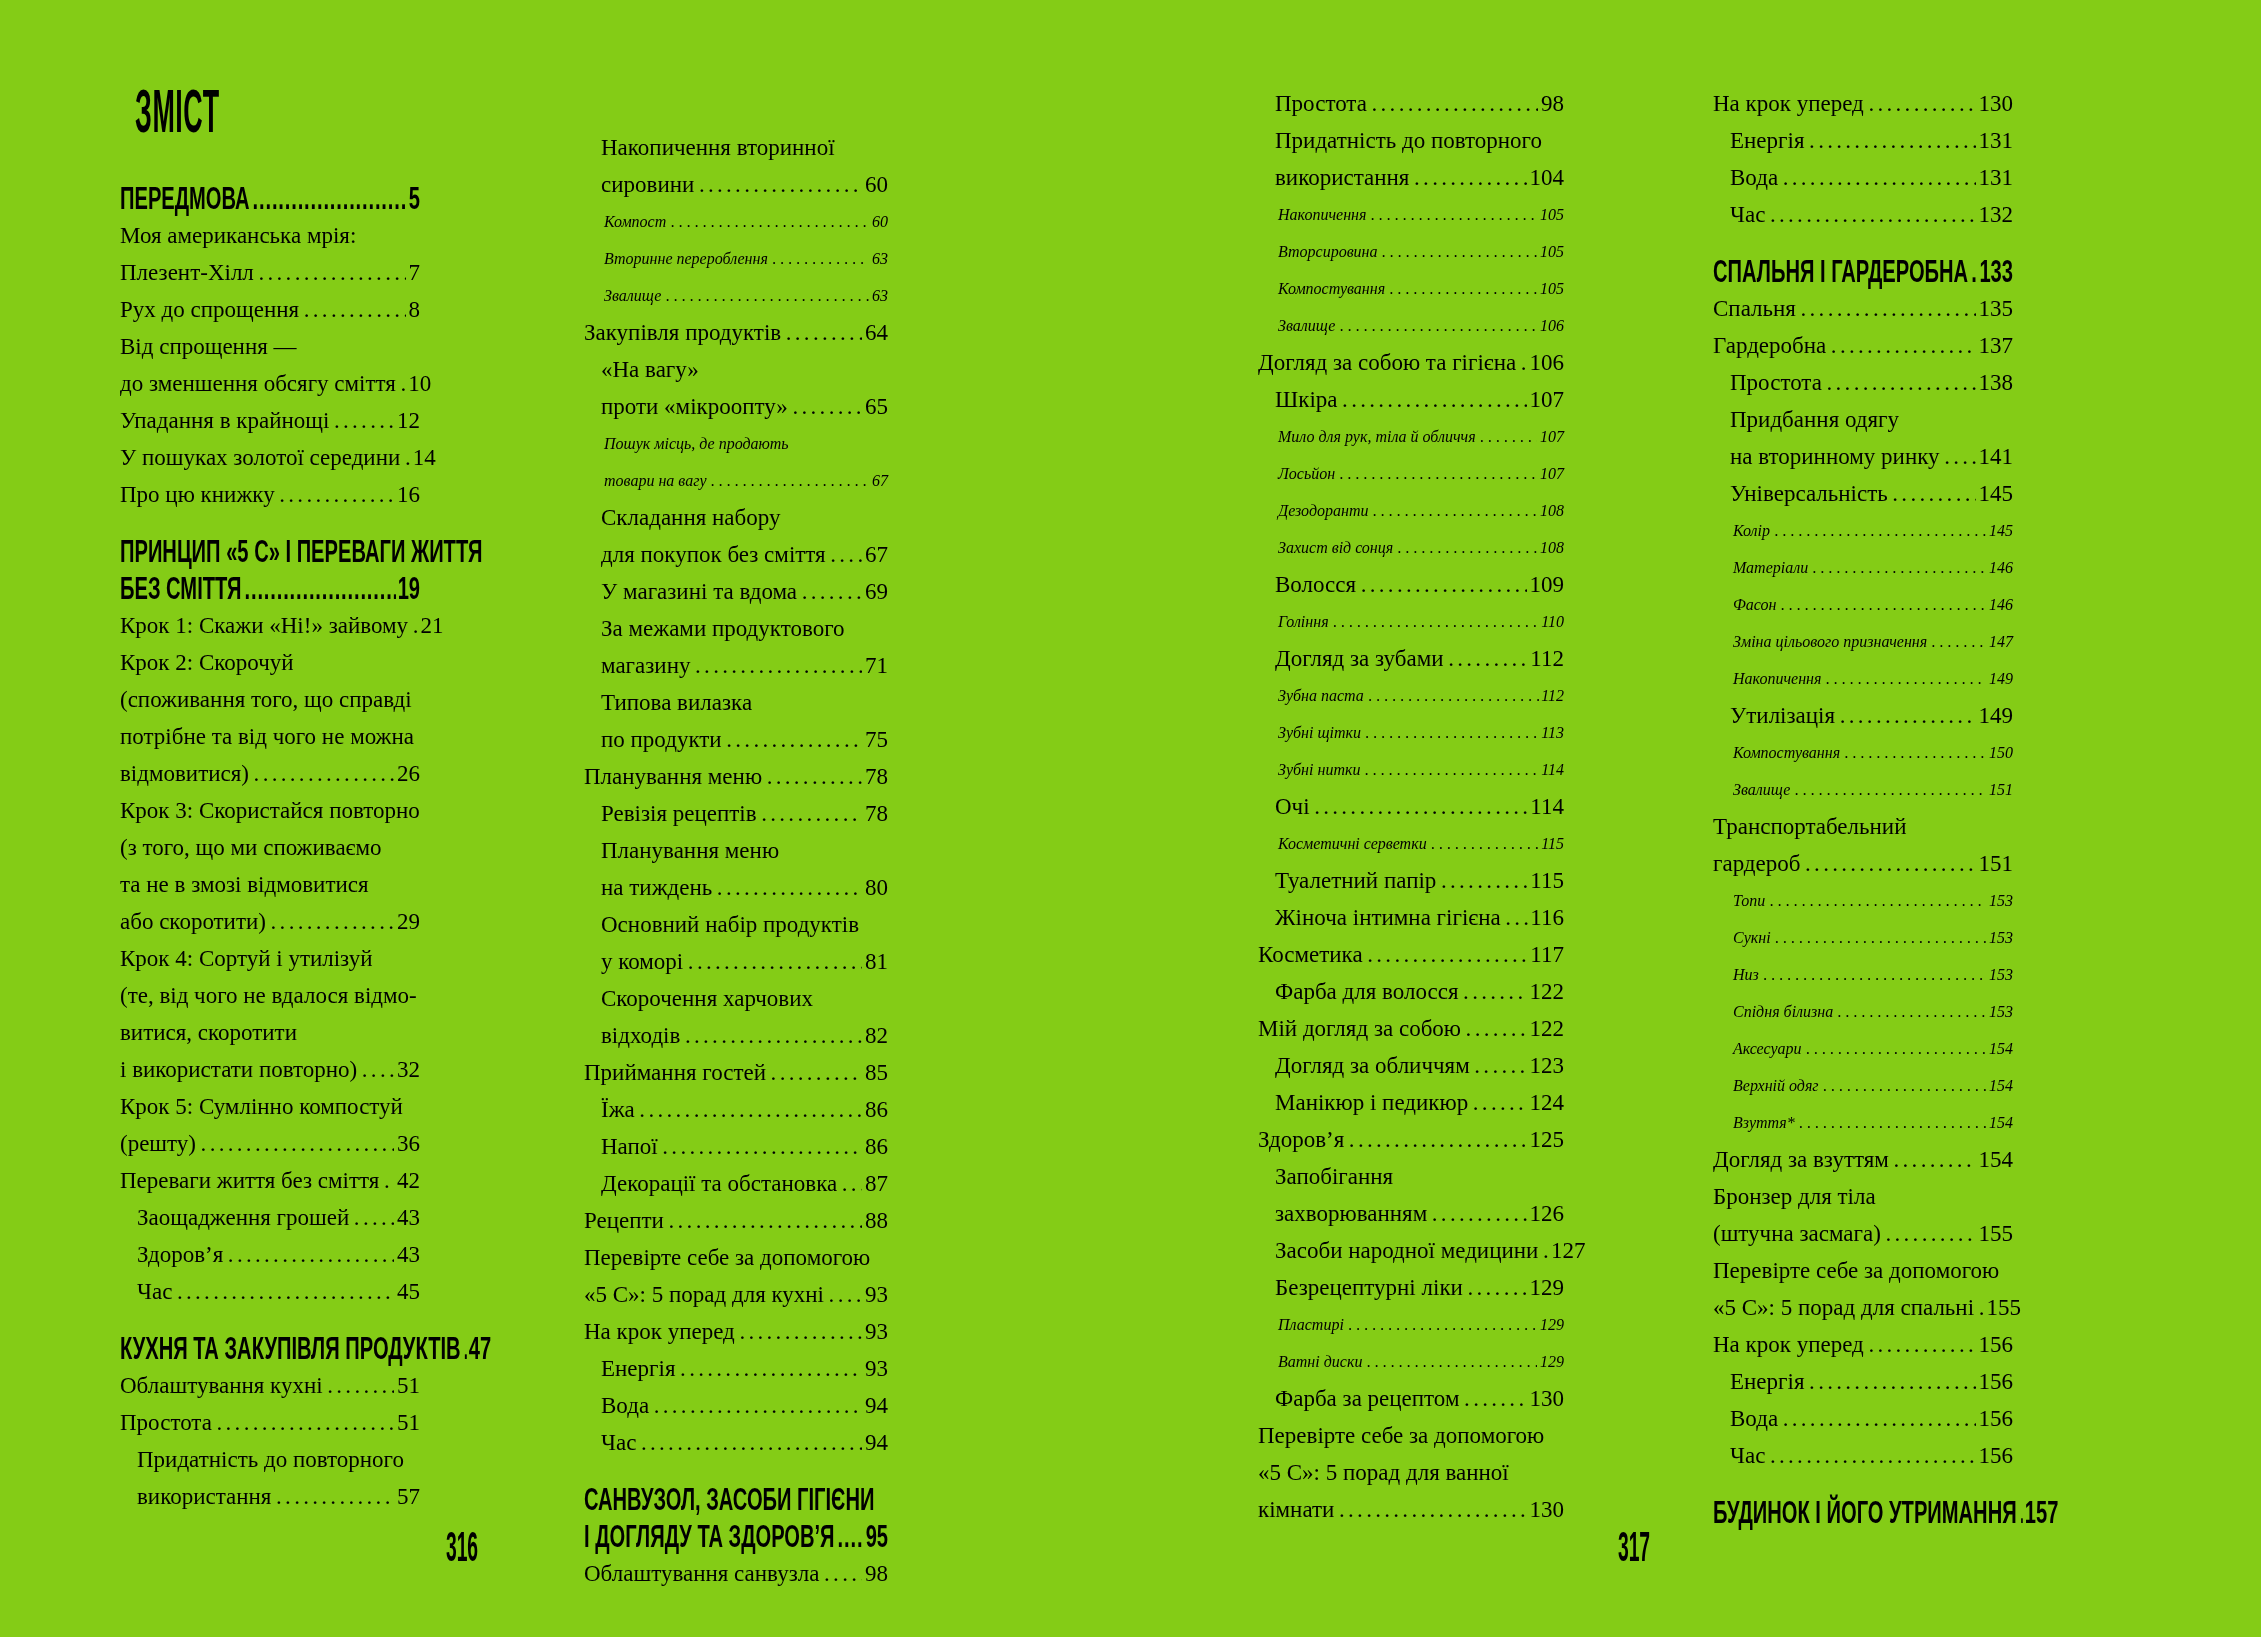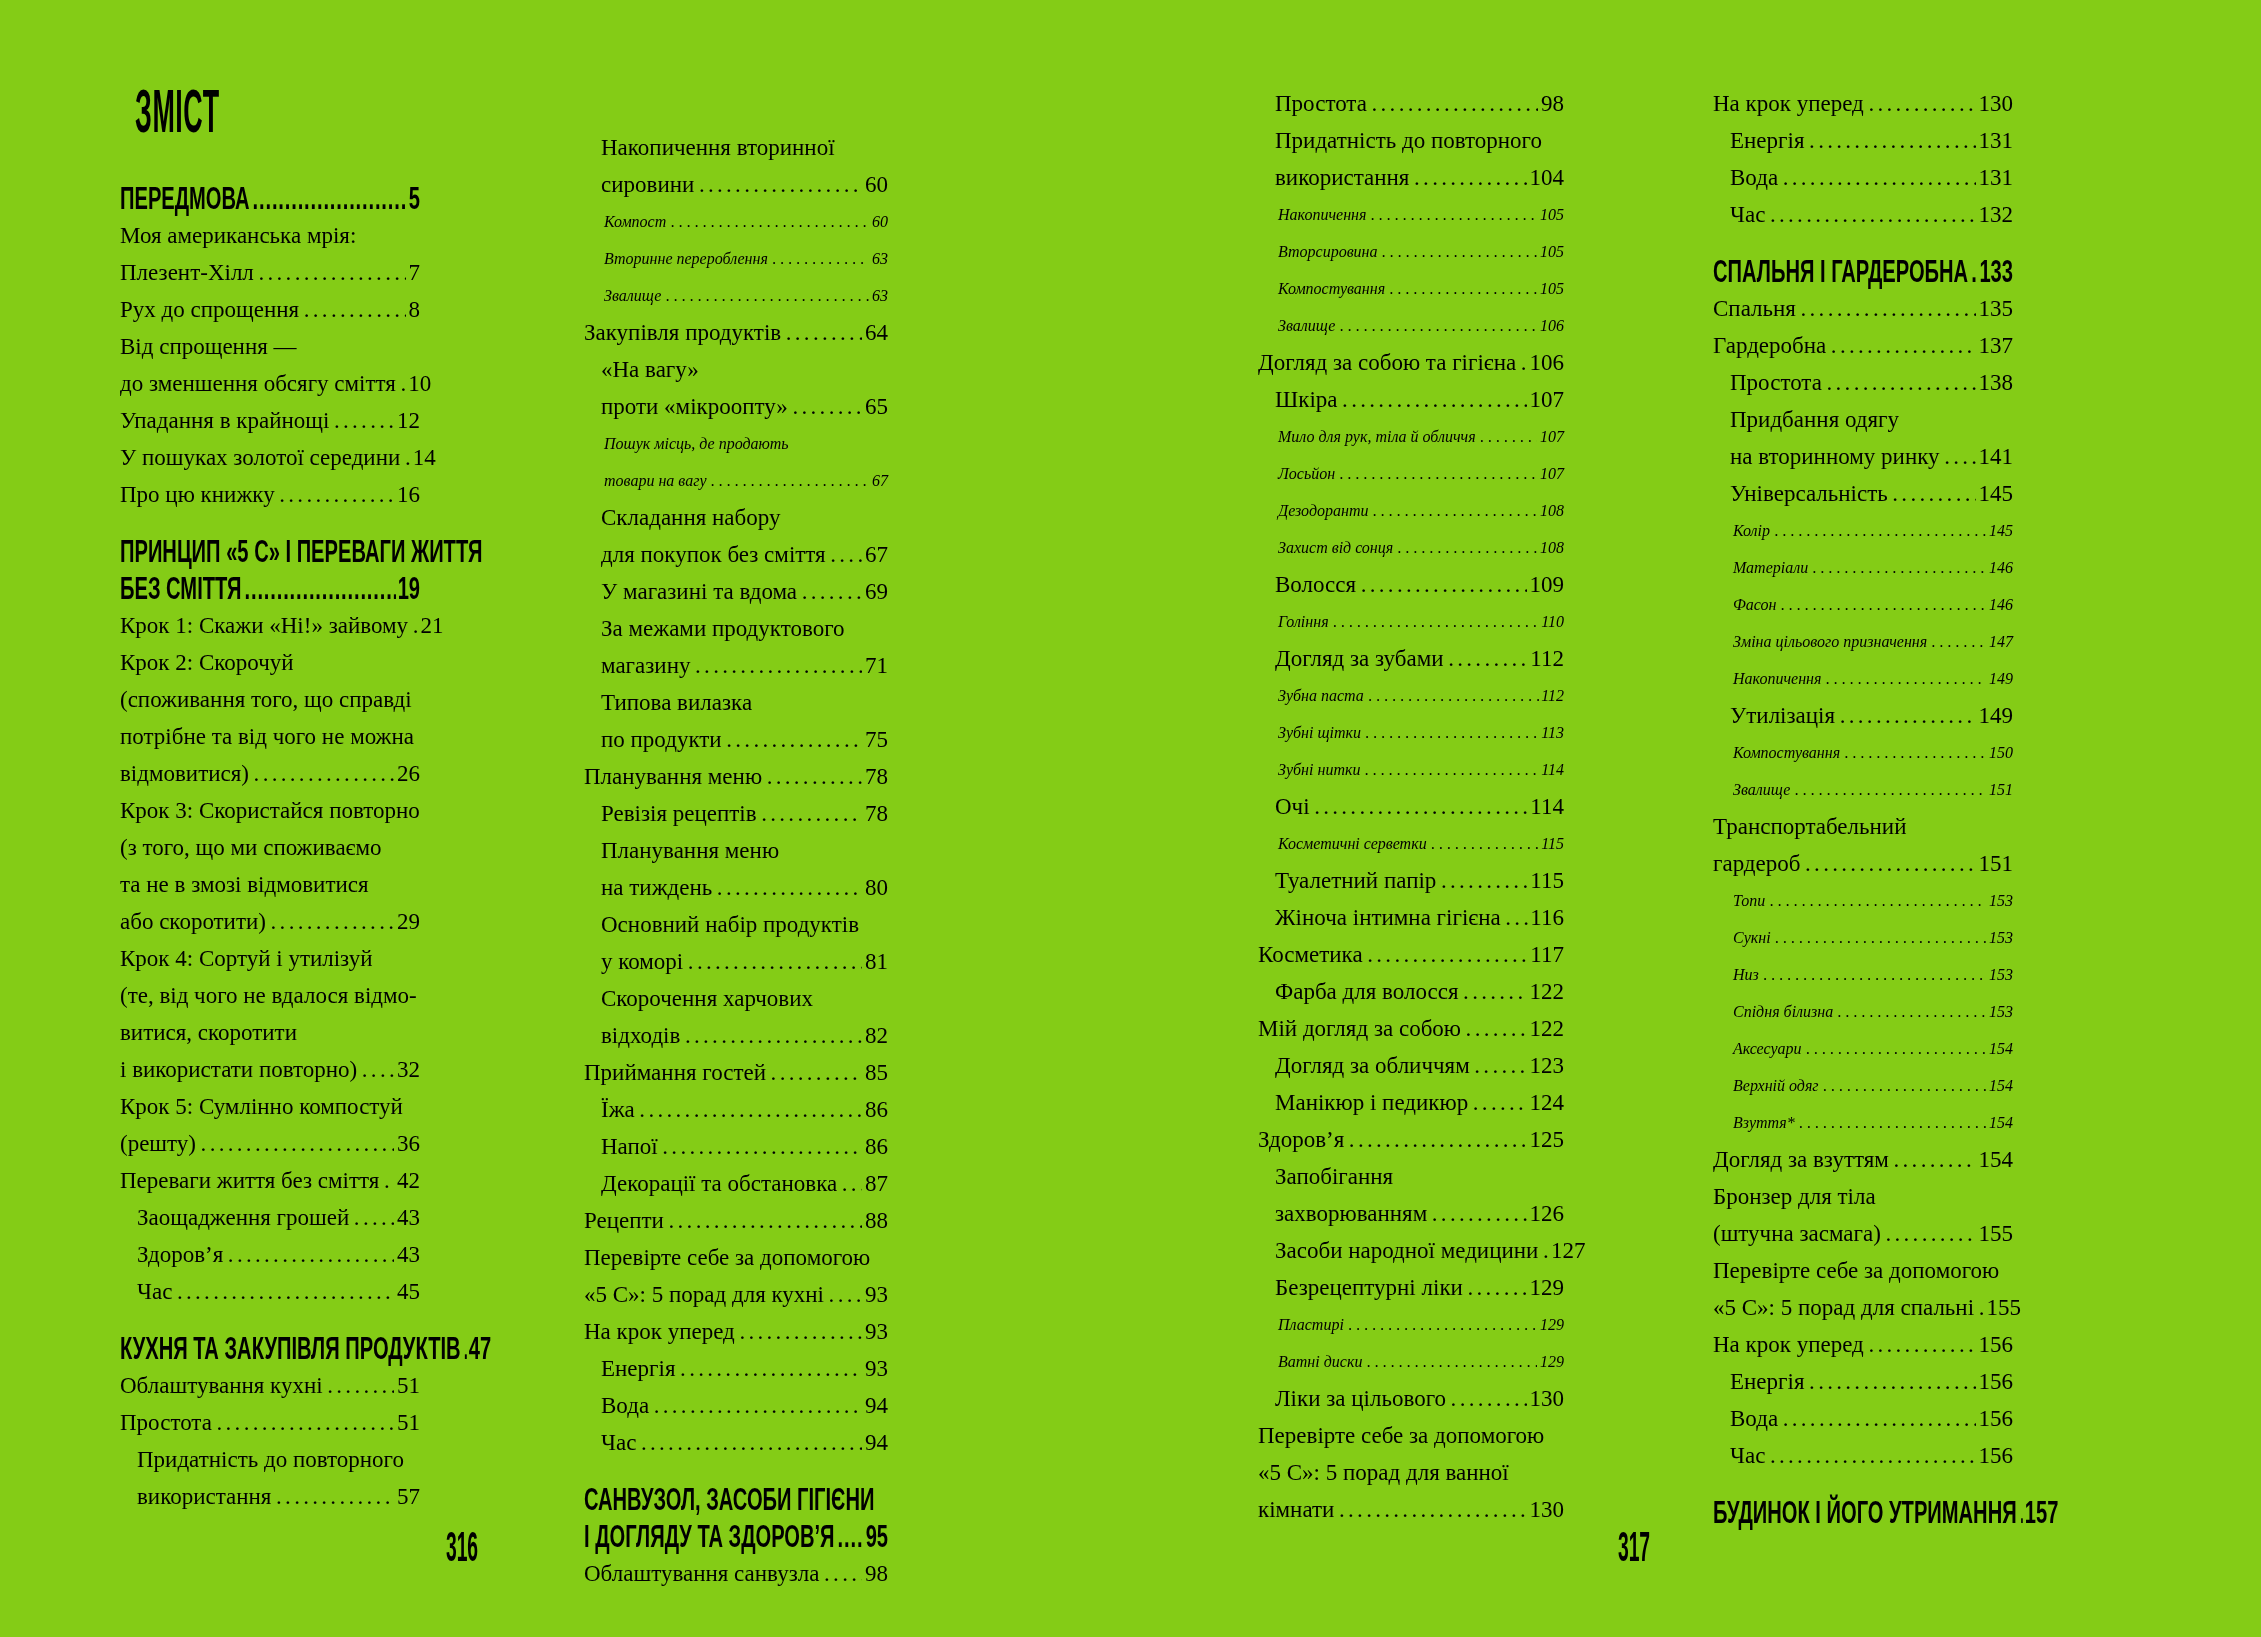--- a/index.html
+++ b/index.html
@@ -710,21 +710,21 @@
       </div>
       <div class="item">
         <div class="row it">
           <span class="label">Ватні диски</span>
           <span class="leader"></span>
           <span class="pg">129</span>
         </div>
       </div>
       <div class="item">
         <div class="row i1">
-          <span class="label">Ліки за цільового</span>
+          <span class="label">Фарба за рецептом</span>
           <span class="leader"></span>
           <span class="pg">130</span>
         </div>
       </div>
       <div class="item">
         <div class="row">
           <span class="label">Перевірте себе за допомогою</span>
         </div>
         <div class="row">
           <span class="label">«5 С»: 5 порад для ванної</span>

